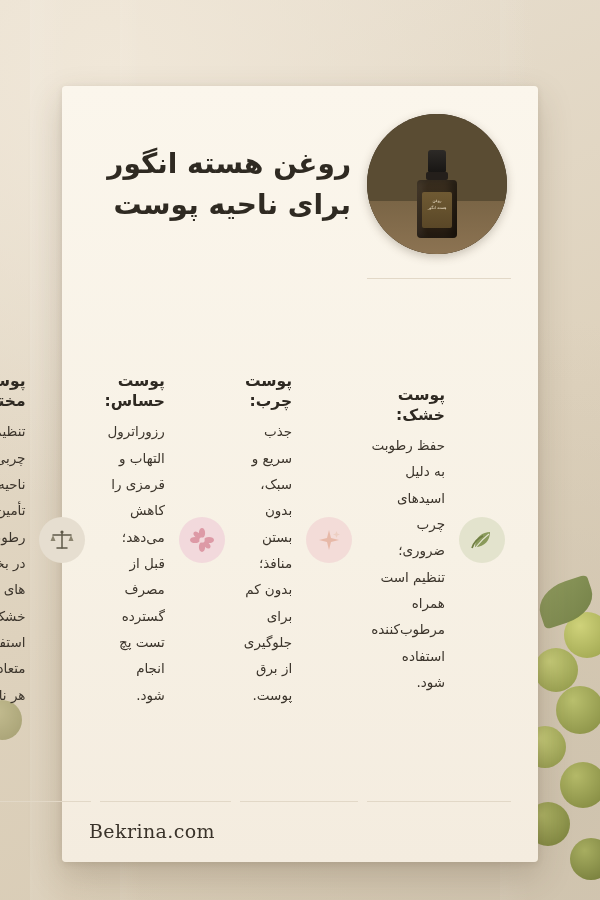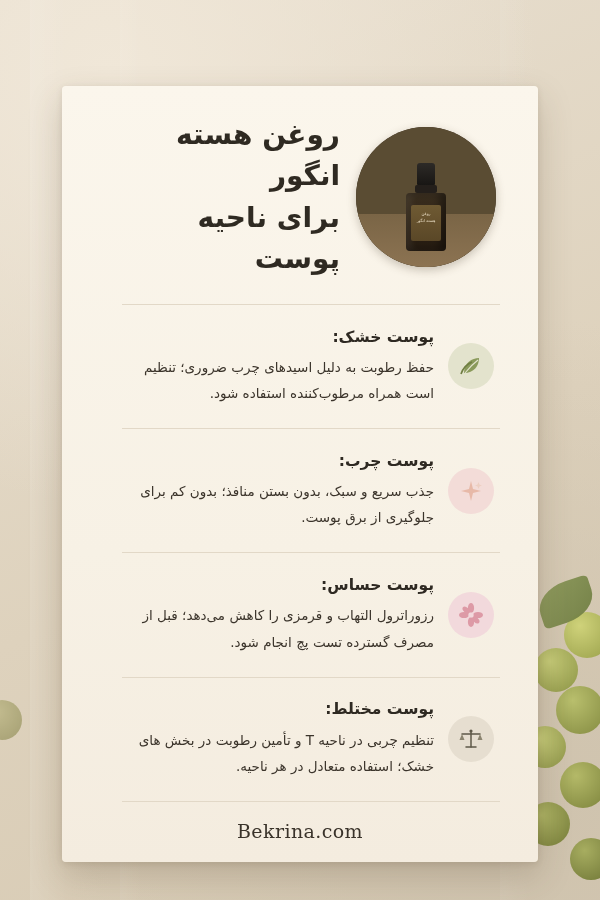--- a/index.html
+++ b/index.html
@@ -52,21 +52,21 @@
   
   .card {
     position: absolute;
     left: 62px;
     top: 86px;
     width: 476px;
     height: 776px;
     background: linear-gradient(180deg,#fbf6ec 0%, #f7f1e5 60%, #f4ecdf 100%);
     border-radius: 4px;
     box-shadow: 0 14px 34px rgba(80,62,40,.22), 0 2px 6px rgba(80,62,40,.12);
-    padding: 0 38px;
+    padding: 0 27px;
     display: flex;
     flex-direction: column;
   }
 
   
   .header {
     display: flex;
     align-items: center;
     gap: 16px;
     padding: 28px 4px 22px 4px;
@@ -140,22 +140,21 @@
     color: #e8dcc3;
     text-align: center;
     padding-top: 6px;
     line-height: 1.7;
   }
 
   
   .rows {
     flex: 1;
     display: flex;
-    flex-direction: column;
-    gap: 0;
+    gap: 9px;
     padding-top: 2px;
     margin-left: 22px;
   }
   .row {
     display: flex;
     flex-direction: row-reverse;
     align-items: center;
     gap: 14px;
     padding: 13px 6px 13px 4px;
     border-bottom: 1px solid #e2d8c7;
@@ -194,21 +193,21 @@
   .badge.green  { background: #e3e3cd; }
   .badge.pink   { background: #f3dcd8; }
   .badge.rose   { background: #f2d9dc; }
   .badge.sand   { background: #e6ded0; }
   .badge.blue   { background: #dbe4e8; }
 
   .badge svg { display: block; }
 
   
   .footer {
-    text-align: center;
+    text-align: left;
     padding: 18px 0 20px 0;
   }
   .footer-text {
     font-family: "DejaVu Serif", "Liberation Serif", serif;
     font-size: 19px;
     color: #3a332a;
     letter-spacing: .4px;
   }
 </style>
 </head>

